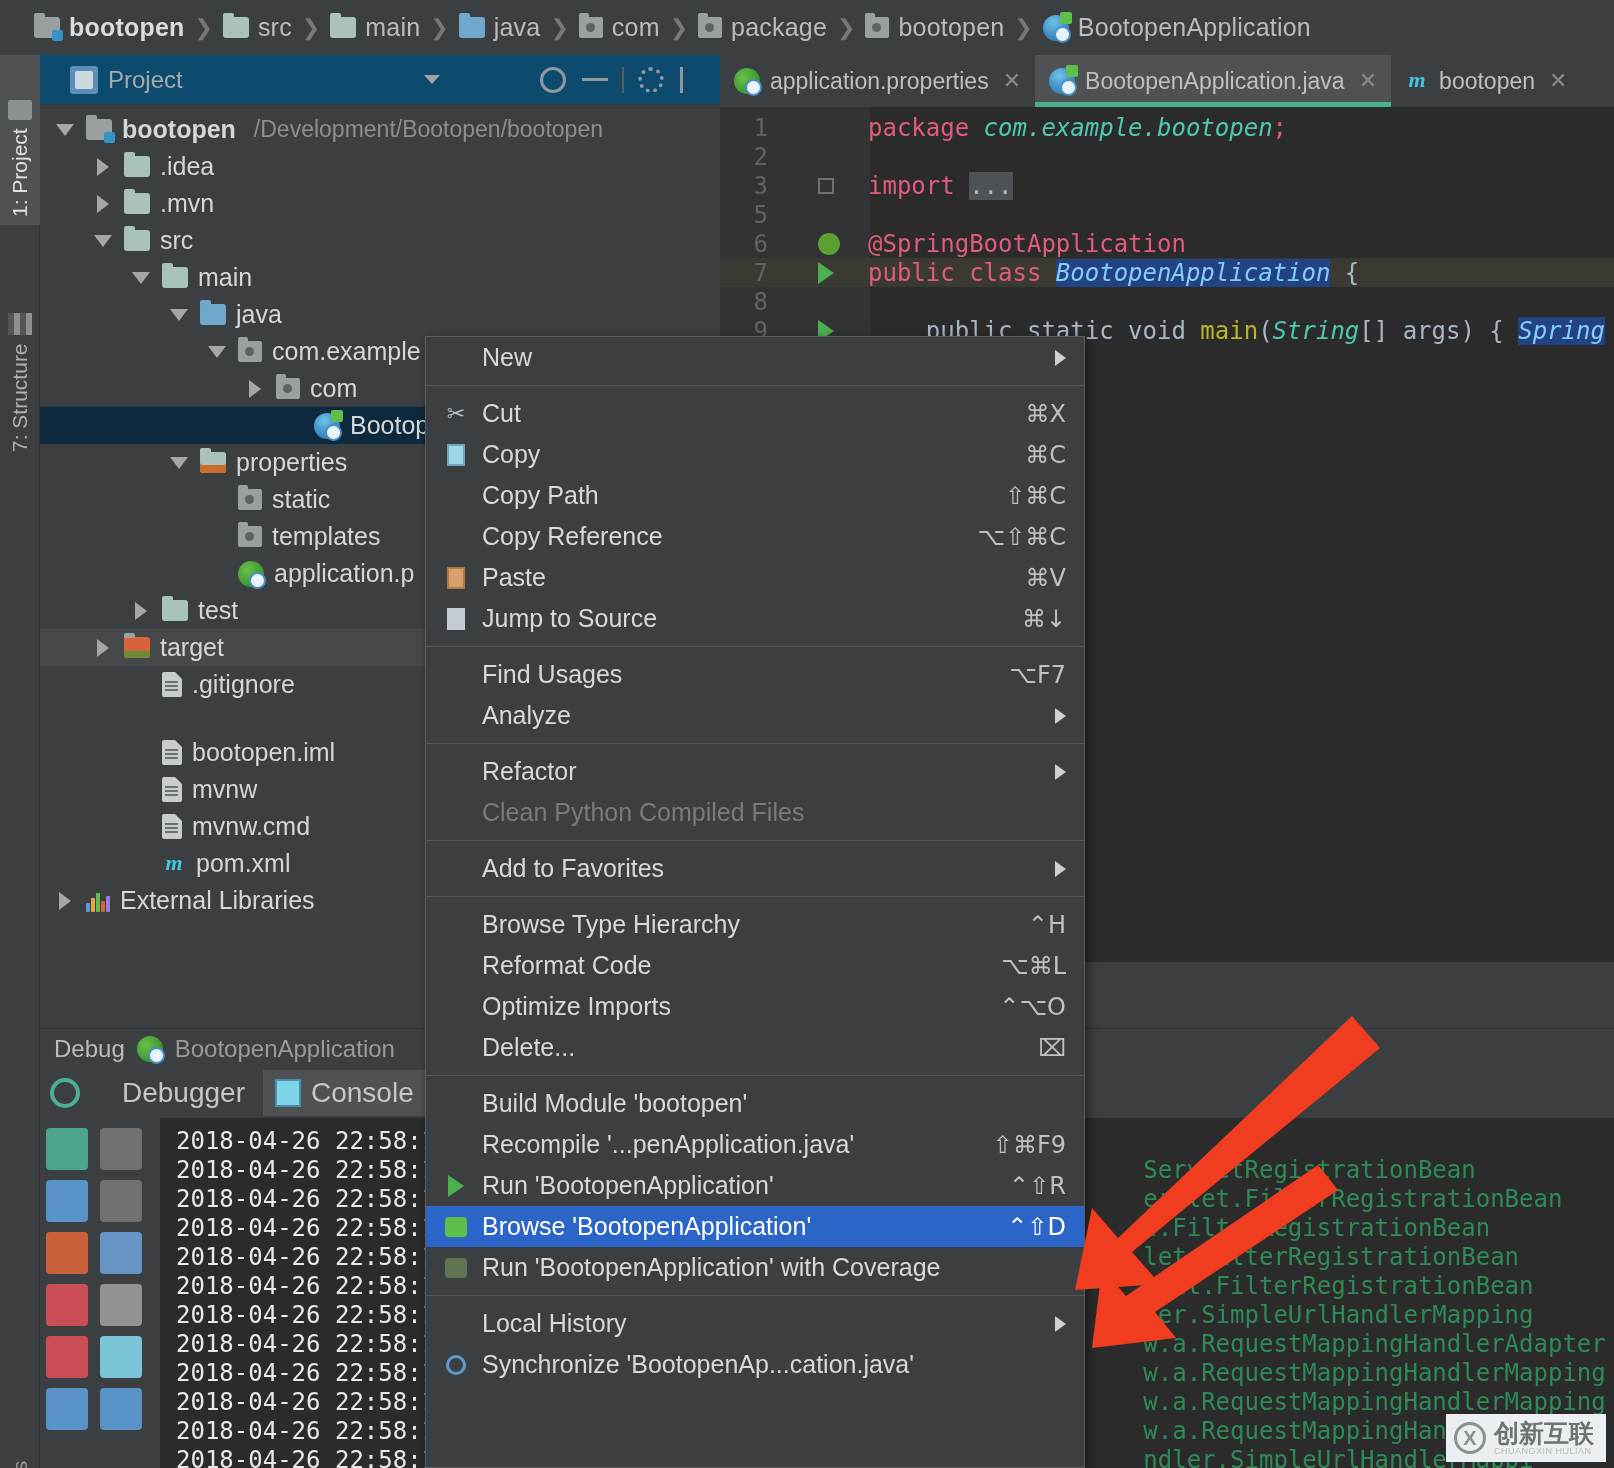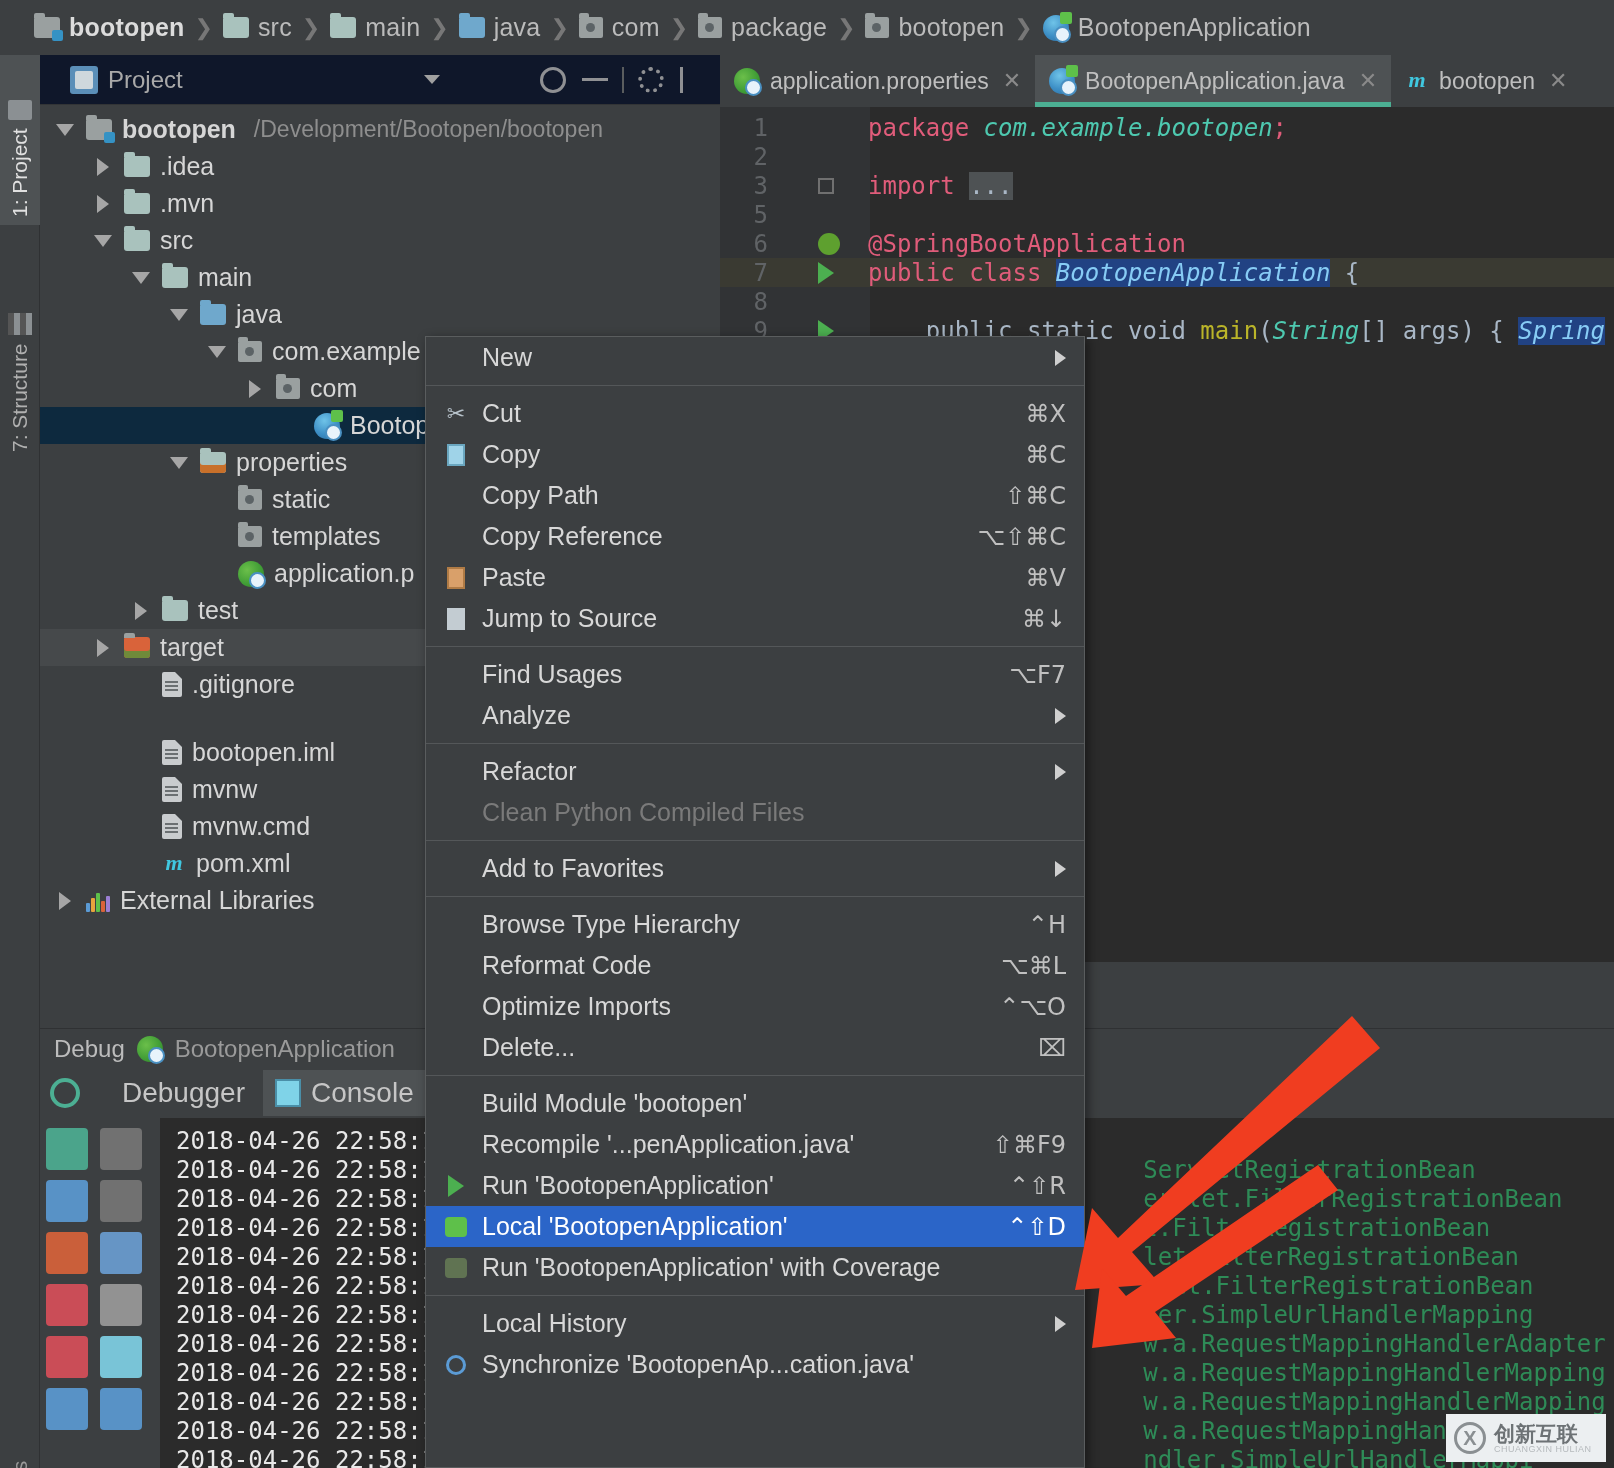--- a/index.html
+++ b/index.html
@@ -64,21 +64,21 @@
     padding: 8px 0; display:flex; align-items:center; gap:8px;
   }
   .vtab.sel { background: #4e5254; color: #e0e0e0; }
   #vtab-project { top: 0px; height: 170px; }
   #vtab-structure { top: 185px; height: 220px; }
   #vtab-favorites { top: 1330px; height: 135px; color:#9a9a9a;}
 
   
   .proj-header {
     position: absolute; left: 40px; top: 55px; width: 680px; height: 50px;
-    background: #0f172a; display: flex; align-items: center; padding: 0 8px;
+    background: #0c4a6e; display: flex; align-items: center; padding: 0 8px;
     border-bottom: 1px solid #323436;
   }
   .proj-title-ic { width:28px; height:28px; background:#5b8fb8; border-radius:3px; position:relative; margin: 0 10px 0 22px;}
   .proj-title-ic::after{ content:''; position:absolute; left:5px; top:5px; width:18px; height:18px; background:#cfd8dd; border-radius:2px;}
   .proj-title { color:#a9a9a9; font-size: 24px; flex:1; }
   .caret-dn { width:0;height:0;border-left:8px solid transparent;border-right:8px solid transparent;border-top:9px solid #a0a0a0; margin-right: 92px;}
   .tb-ic { width: 32px; height: 32px; margin: 0 8px; position: relative; opacity:.85; }
 
   .tree {
     position: absolute; left: 40px; top: 105px; width: 680px; height: 925px;
@@ -162,21 +162,21 @@
   .cmid { color:#2e8b57; }
   .cend { color:#e8e8e8; }
 
   
   .arrows { position:absolute; left:0; top:0; width:1614px; height:1468px; pointer-events:none; z-index: 80;}
   
   .wm { position:absolute; right: 8px; bottom: 6px; width: 160px; height: 48px; background:#eceff1;
         display:flex; align-items:center; gap:8px; padding: 0 8px; z-index: 90;}
   .wm-c { width:32px;height:32px;border-radius:50%;border:3px solid #8a8f92; color:#8a8f92; font-weight:bold;
           font-size:20px; display:flex;align-items:center;justify-content:center;}
-  .wm-t { color:#6d7275; font-size: 21px; font-weight:bold; line-height:1; }
+  .wm-t { color:#6d7275; font-size: 25px; font-weight:bold; line-height:1; }
   .wm-s { color:#b6babd; font-size: 9px; letter-spacing:.5px;}
 </style>
 </head>
 <body>
 
 <div id="app">
 
   <div class="navbar" id="navbar">
       <div class="crumb bold">
         <span class="ic ic-folder mod"></span>
@@ -611,21 +611,21 @@
         <span class="mic">
           <span style="display:inline-block;width:0;height:0;border-top:11px solid transparent;border-bottom:11px solid transparent;border-left:16px solid #4caf50;"></span>
         </span>
         <span class="mlabel">Run 'BootopenApplication'</span>
         <span class="mkey">⌃⇧R</span>
       </div>
       <div class="mi hl">
         <span class="mic">
           <span style="display:inline-block;width:22px;height:20px;background:#5ec04a;border-radius:4px;"></span>
         </span>
-        <span class="mlabel">Local 'BootopenApplication'</span>
+        <span class="mlabel">Browse 'BootopenApplication'</span>
         <span class="mkey">⌃⇧D</span>
       </div>
       <div class="mi">
         <span class="mic">
           <span style="display:inline-block;width:22px;height:20px;background:#6f8a5a;border-radius:4px;opacity:.7;"></span>
         </span>
         <span class="mlabel">Run 'BootopenApplication' with Coverage</span>
       </div>
       <div class="msep"></div>
       <div class="mi">

